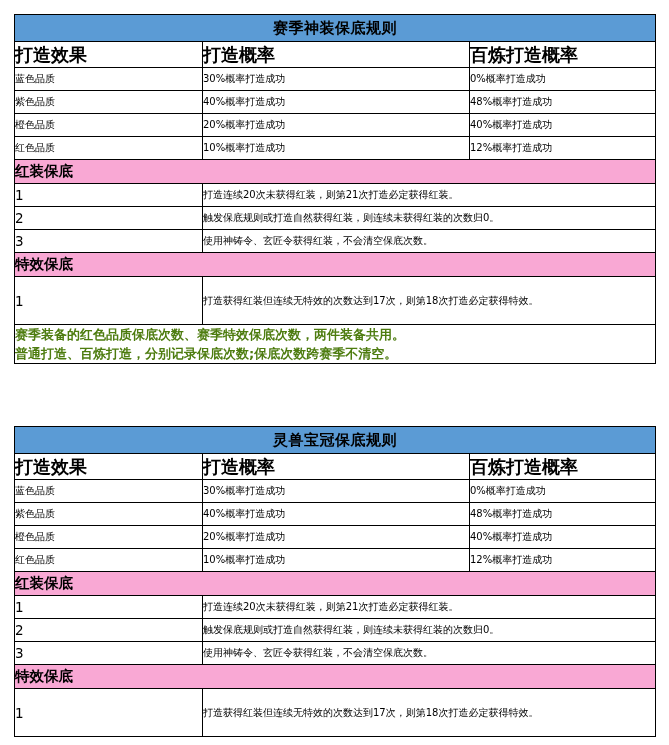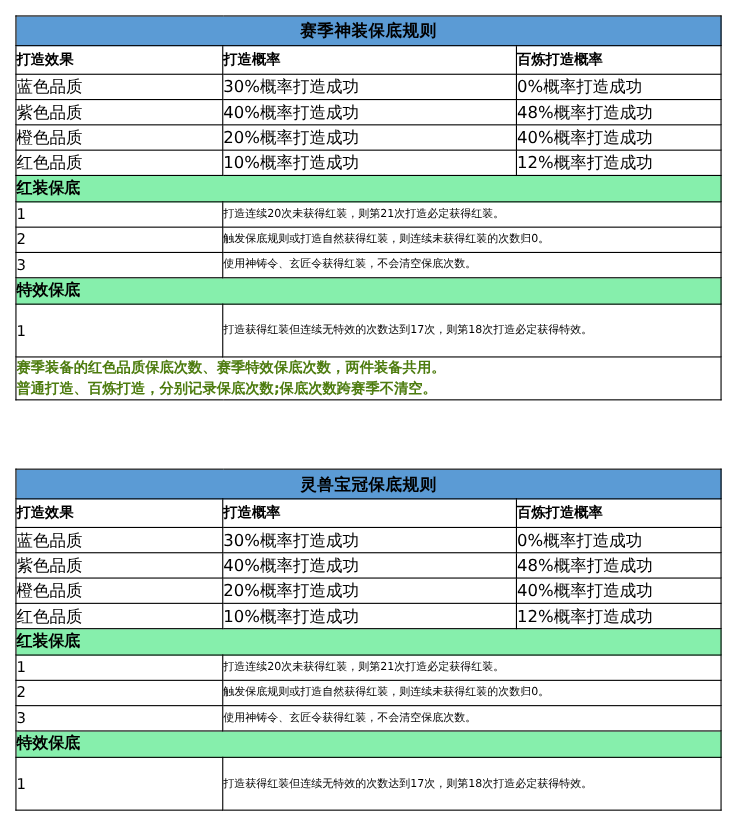--- a/index.html
+++ b/index.html
@@ -49,39 +49,39 @@
     font-weight: bold;
     font-size: 15px;
     height: 26px;
     line-height: 26px;
     letter-spacing: 0.5px;
   }
 
   
   .colhead-cell {
     font-weight: bold;
-    font-size: 13px;
+    font-size: 18px;
     height: 25px;
     line-height: 25px;
     padding-left: 5px;
   }
 
   
   .data-cell {
-    font-size: 15px;
+    font-size: 10px;
     height: 22px;
     line-height: 22px;
     padding-left: 5px;
     white-space: nowrap;
     margin-left: 21px;
   }
 
   
   .section-cell {
-    background: #86efac;
+    background: #f9a8d4;
     font-weight: bold;
     font-size: 14.5px;
     height: 23px;
     line-height: 23px;
     padding-left: 5px;
   }
 
   
   .idx-cell {
     font-size: 13.5px;

